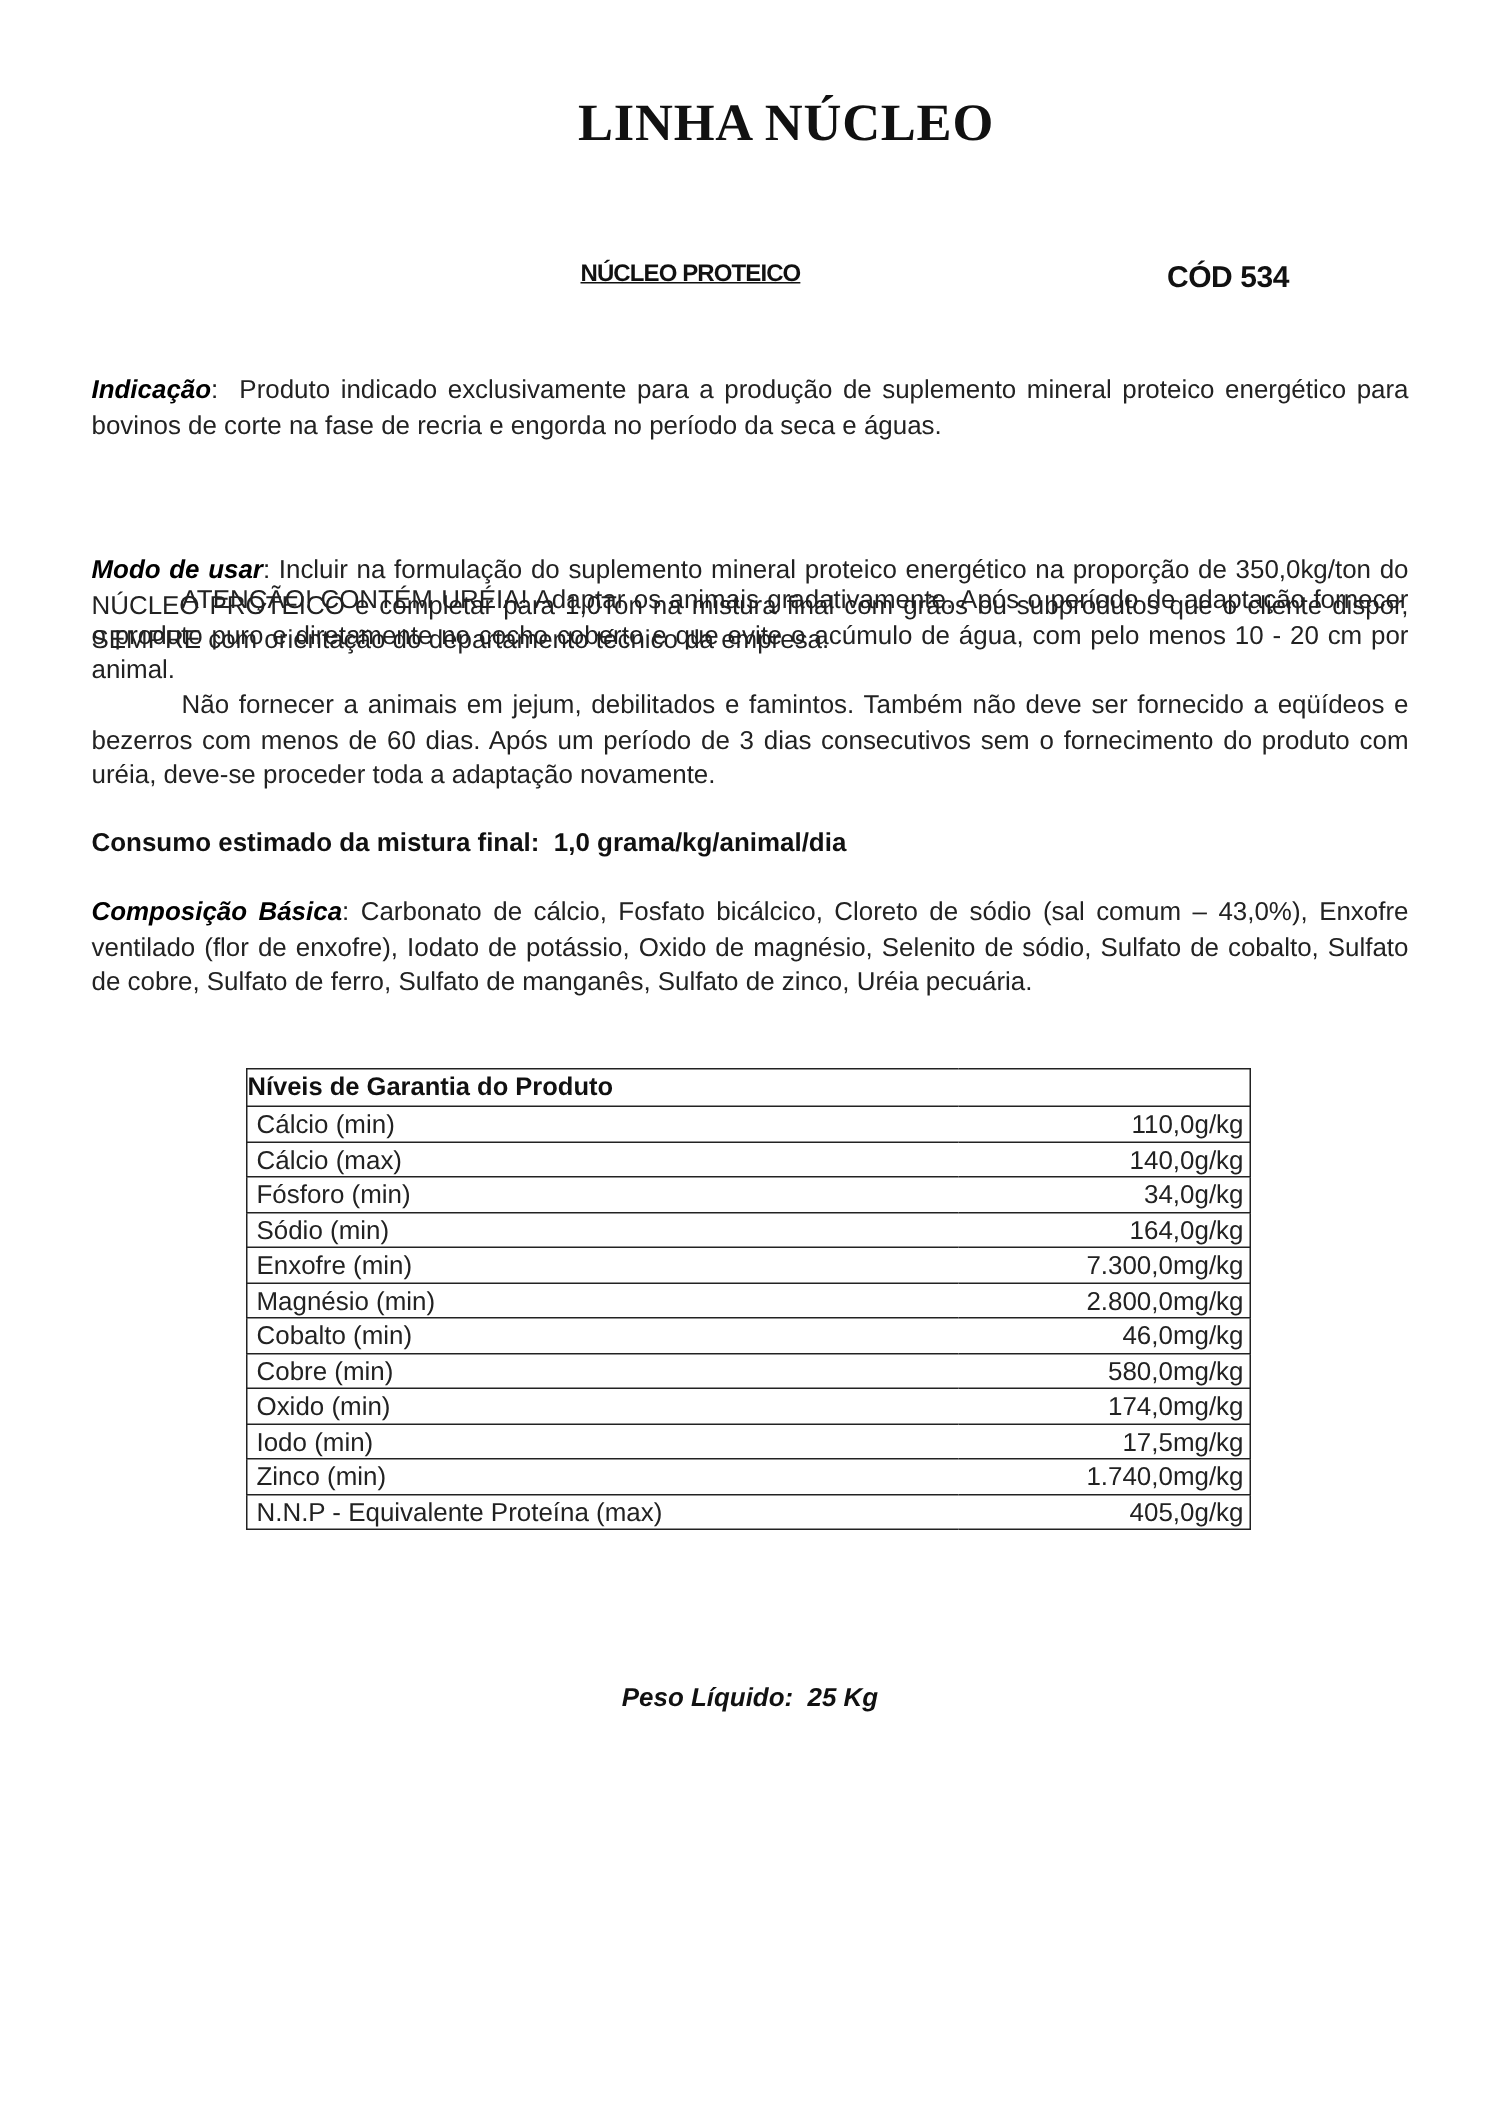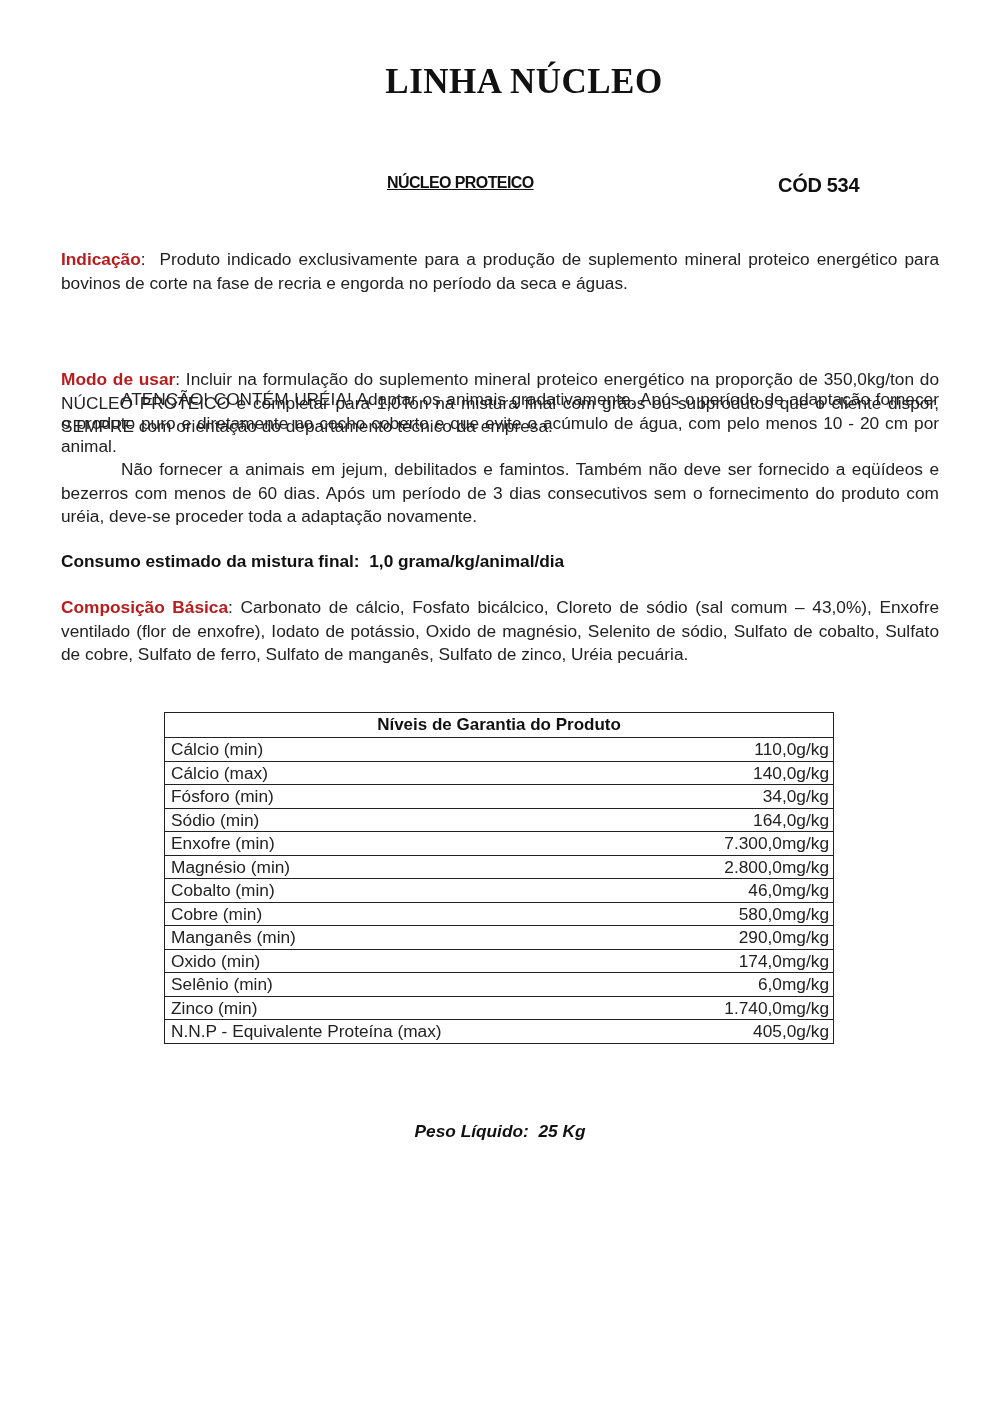--- a/index.html
+++ b/index.html
@@ -48,21 +48,21 @@
     .body-text {
       position: absolute;
       left: 61px;
       width: 878px;
       font-size: 17.3px;
       line-height: 23.5px;
       text-align: justify;
       color: #222;
       margin: 0;
     }
-    .body-text b { color: #b91c1c; }
+    .body-text b { color: #000000; font-style: italic; }
     .indent { text-indent: 60px; }
     #indicacao { top: 248px; }
     #modo { top: 324px; margin-top: 44px; }
     #atencao { top: 388px; }
     #naofornecer { top: 458px; }
     #consumo { top: 550px; font-weight: bold; color: #111; }
     #composicao { top: 596px; }
 
     .table {
       position: absolute;
@@ -71,21 +71,21 @@
       width: 670px;
       border-collapse: collapse;
       font-size: 17.3px;
       color: #222;
     }
     .table th {
       border: 1.5px solid #222;
       height: 24px;
       padding: 0;
       font-weight: bold;
-      text-align: center;
+      text-align: left;
       font-size: 17px;
       color: #111;
     }
     .table td {
       border-top: 1.5px solid #222;
       border-bottom: 1.5px solid #222;
       height: 22.5px;
       padding: 0 4px 0 6px;
       line-height: 22px;
     }
@@ -162,30 +162,26 @@
       </tr>
       <tr>
         <td class="label">Cobalto (min)</td>
         <td class="value">46,0mg/kg</td>
       </tr>
       <tr>
         <td class="label">Cobre (min)</td>
         <td class="value">580,0mg/kg</td>
       </tr>
       <tr>
-        <td class="label">Manganês (min)</td>
-        <td class="value">290,0mg/kg</td>
-      </tr>
-      <tr>
         <td class="label">Oxido (min)</td>
         <td class="value">174,0mg/kg</td>
       </tr>
       <tr>
-        <td class="label">Selênio (min)</td>
-        <td class="value">6,0mg/kg</td>
+        <td class="label">Iodo (min)</td>
+        <td class="value">17,5mg/kg</td>
       </tr>
       <tr>
         <td class="label">Zinco (min)</td>
         <td class="value">1.740,0mg/kg</td>
       </tr>
       <tr>
         <td class="label">N.N.P - Equivalente Proteína (max)</td>
         <td class="value">405,0g/kg</td>
       </tr>
     </tbody>

